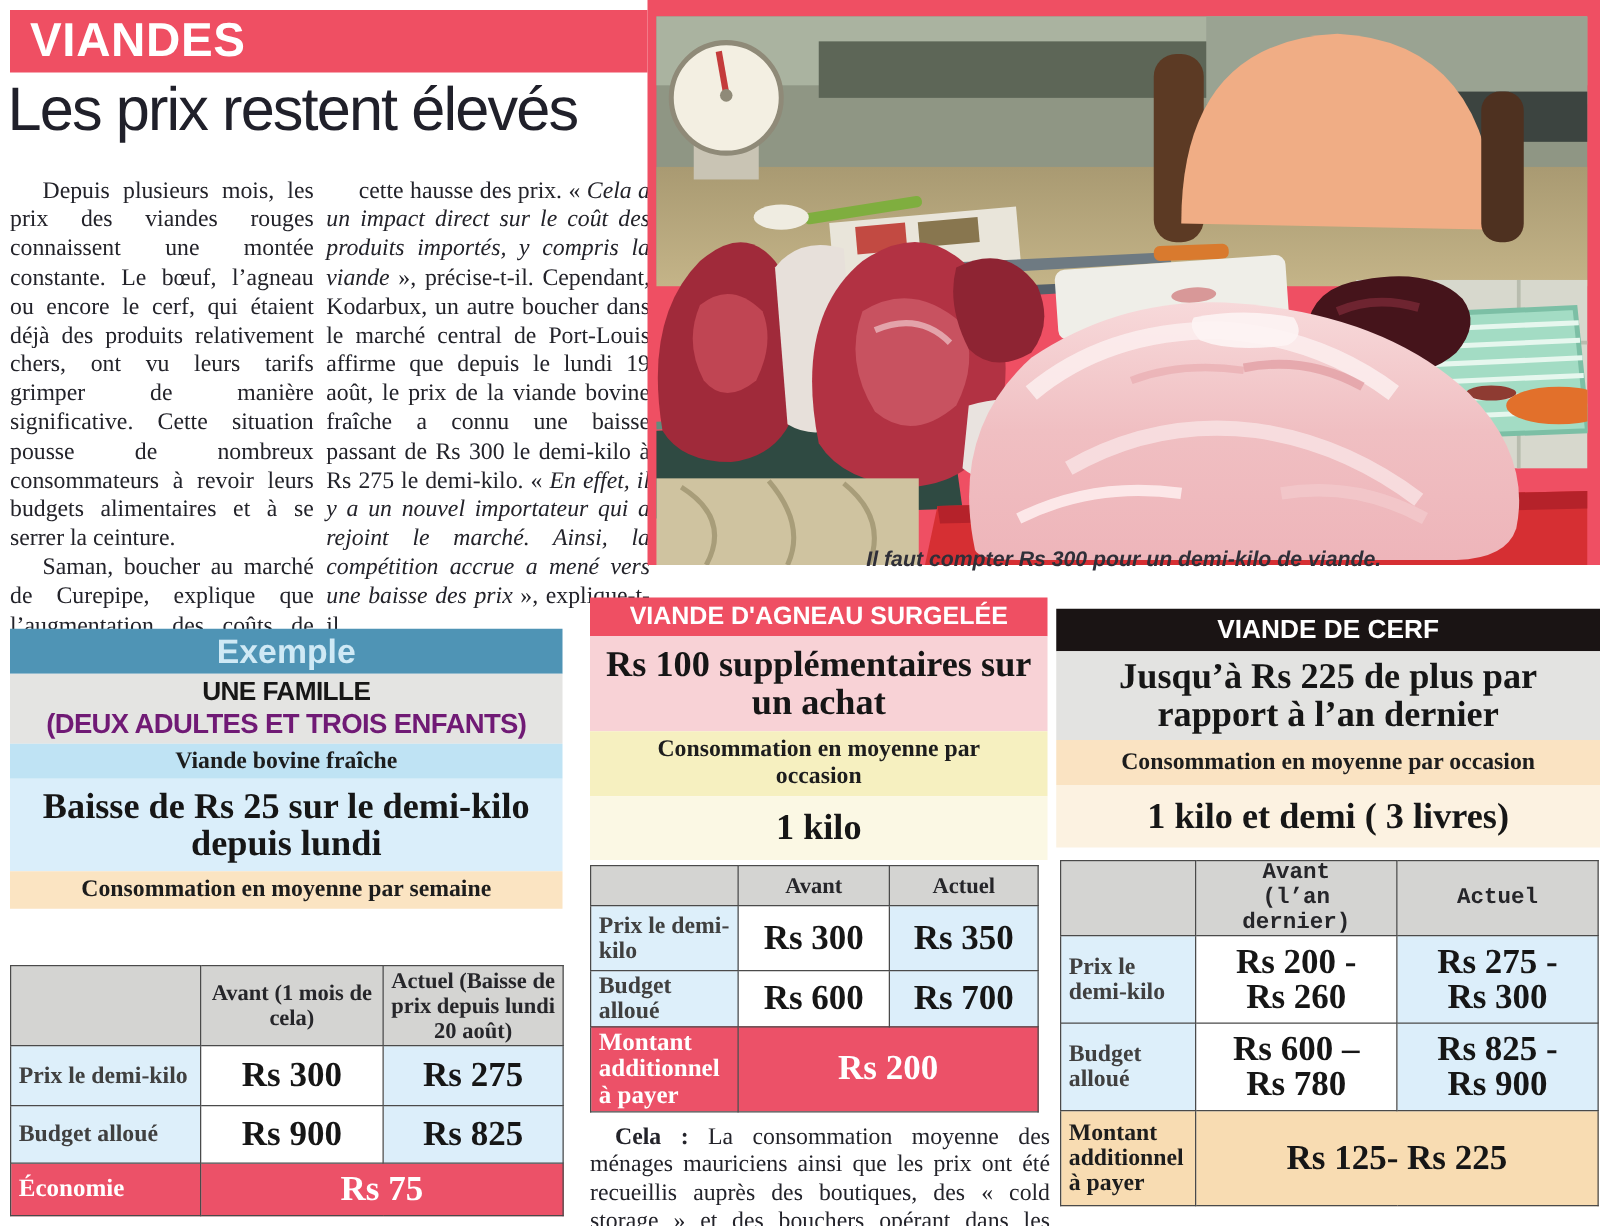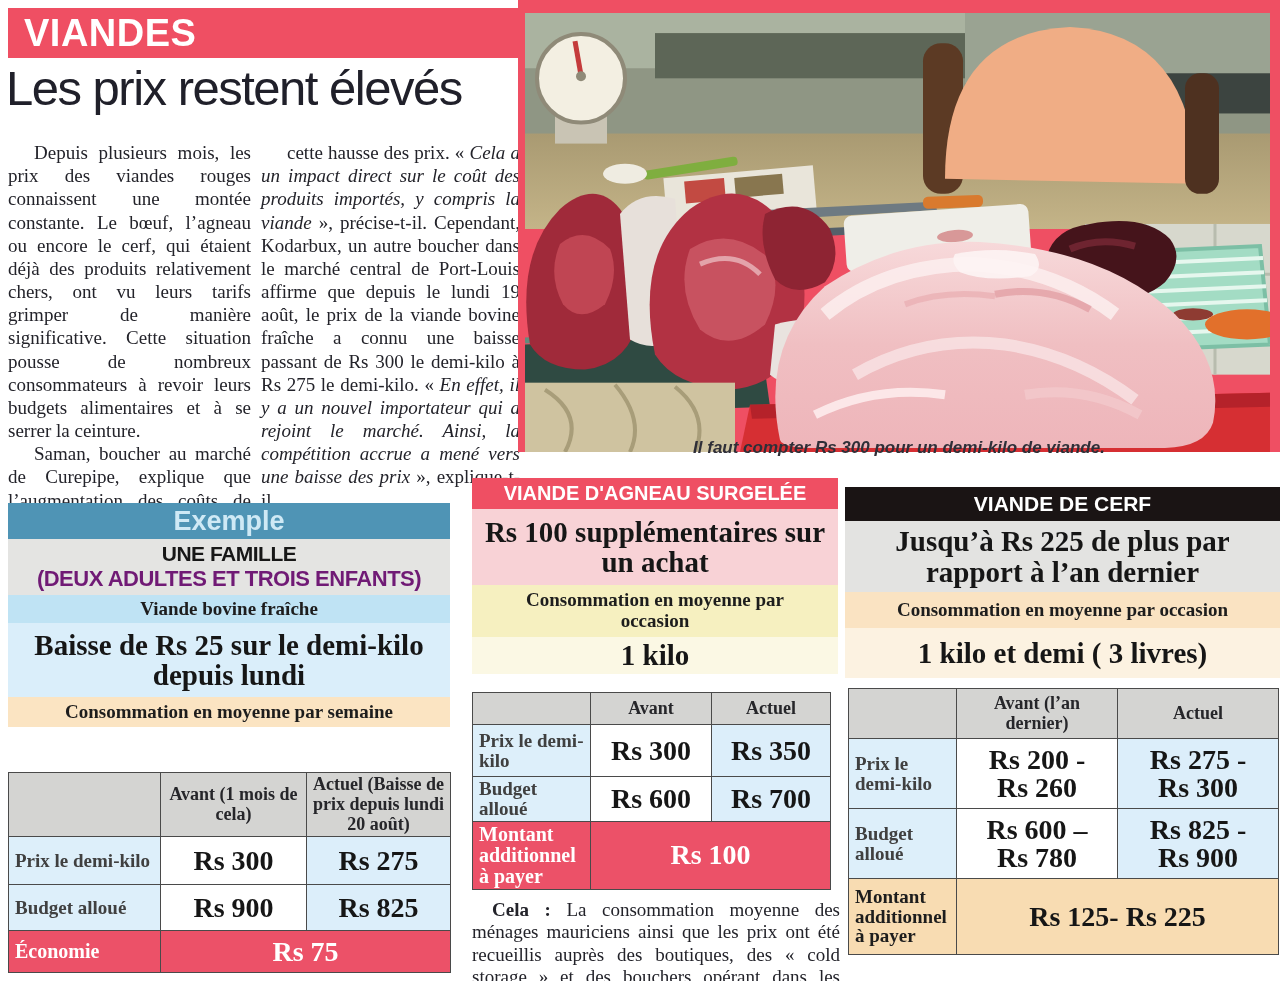--- a/index.html
+++ b/index.html
@@ -216,21 +216,21 @@
     </tr>
   </tbody>
     </table>
 
   <div class="abs" style="left:472px;top:478px;width:366px;">
     <div class="band" style="height:31px;background:#ef4f63;">
       <span class="box-title-sans" style="font-size:20px;color:#ffffff;">VIANDE D'AGNEAU SURGELÉE</span>
     </div>
     <div class="band big" style="height:76px;background:#f8d2d6;padding:0 10px;">Rs 100 supplémentaires sur un achat</div>
     <div class="band sub" style="height:52px;background:#f6f0c0;padding:0 40px;">Consommation en moyenne par occasion</div>
-    <div class="band big" style="height:37px;background:#fbf8e4;">1 kilo</div>
+    <div class="band big" style="height:51px;background:#fbf8e4;">1 kilo</div>
   </div>
 
   <table class="abs" style="left:472px;top:692px;width:358px;">
     <colgroup>
         <col style="width:118px">
         <col style="width:121px">
         <col style="width:119px">
       </colgroup>
     <tbody>
         <tr style="height:32px;">
@@ -243,21 +243,21 @@
       <td class="val avant">Rs 300</td>
       <td class="val actuel">Rs 350</td>
     </tr>
     <tr style="height:44px;">
       <td class="lbl">Budget alloué</td>
       <td class="val avant">Rs 600</td>
       <td class="val actuel">Rs 700</td>
     </tr>
     <tr class="red" style="height:64px;">
       <td class="lbl">Montant additionnel à payer</td>
-      <td class="val" colspan="2">Rs 100</td>
+      <td class="val" colspan="2">Rs 200</td>
     </tr>
   </tbody>
     </table>
 
   <div class="abs note">
     <p><span style="font-weight: 700;">Cela : </span><span>La consommation moyenne des ménages mauriciens ainsi que les prix ont été recueillis auprès des boutiques, des « cold storage » et des bouchers opérant dans les marchés.</span></p>
   </div>
 
   <div class="abs" style="left:845px;top:487px;width:435px;">
     <div class="band" style="height:34px;background:#1a1414;">
@@ -268,21 +268,21 @@
     <div class="band big" style="height:50px;background:#fcf2e1;">1 kilo et demi ( 3 livres)</div>
   </div>
 
   <table class="abs" style="left:848px;top:688px;width:430px;">
     <colgroup>
         <col style="width:108px">
         <col style="width:161px">
         <col style="width:161px">
       </colgroup>
     <tbody>
-        <tr style="height:50px;">
+        <tr style="height:50px;font-family:Liberation Mono, monospace;">
       <th></th>
       <th style="padding:0 26px;">Avant (l’an dernier)</th>
       <th>Actuel</th>
     </tr>
     <tr style="height:70px;">
       <td class="lbl">Prix le demi-kilo</td>
       <td class="val avant" style="padding:0 28px;">Rs 200 - Rs 260</td>
       <td class="val actuel" style="padding:0 28px;">Rs 275 - Rs 300</td>
     </tr>
     <tr style="height:70px;">

